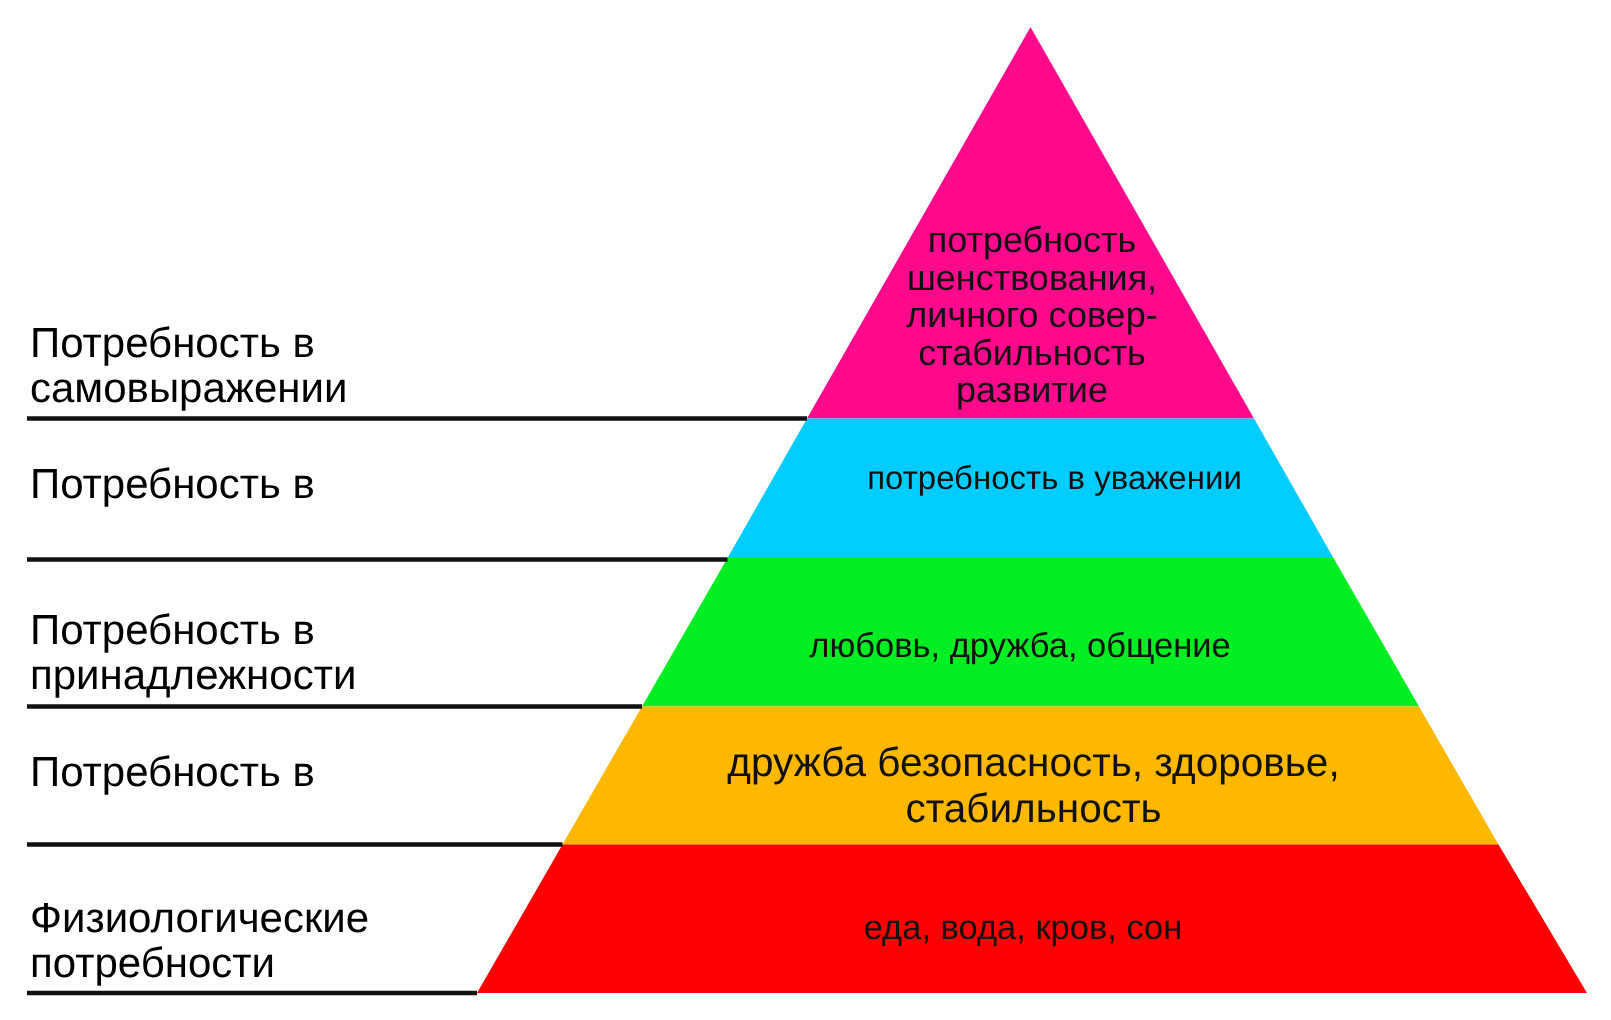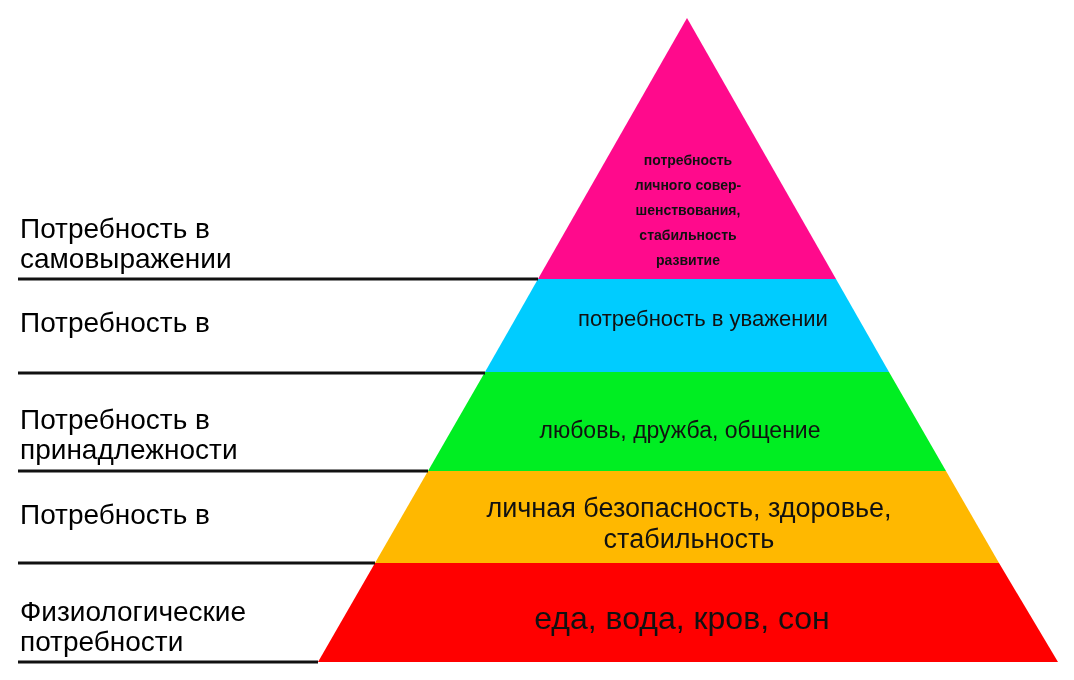--- a/index.html
+++ b/index.html
@@ -39,32 +39,32 @@
   <div>принадлежности</div>
 </div>
 <div class="label" style="top:500px;">
   <div>Потребность в</div>
 </div>
 <div class="label" style="top:597px;">
   <div>Физиологические</div>
   <div>потребности</div>
 </div>
 
-<div class="band-text" style="left:688px; top:148px; font-size:14px; line-height:25px;font-weight:bold;">
+<div class="band-text" style="left:688px; top:148px; font-size:24px; line-height:25px;">
   <div>потребность</div>
+  <div>шенствования,</div>
   <div>личного совер-</div>
-  <div>шенствования,</div>
   <div>стабильность</div>
   <div>развитие</div>
 </div>
 <div class="band-text" style="left:687px; top:306px; font-size:22px; line-height:26px;margin-left:16px;">
   <div>потребность в уважении</div>
 </div>
 <div class="band-text" style="left:680px; top:414px; font-size:23px; line-height:32px;">
   <div>любовь, дружба, общение</div>
 </div>
 <div class="band-text" style="left:689px; top:493px; font-size:27px; line-height:31px;">
-  <div>личная безопасность, здоровье,</div>
+  <div>дружба безопасность, здоровье,</div>
   <div>стабильность</div>
 </div>
-<div class="band-text" style="left:682px; top:602px; font-size:32px; line-height:32px;">
+<div class="band-text" style="left:682px; top:602px; font-size:23px; line-height:32px;">
   <div>еда, вода, кров, сон</div>
 </div>
 
 </body></html>

